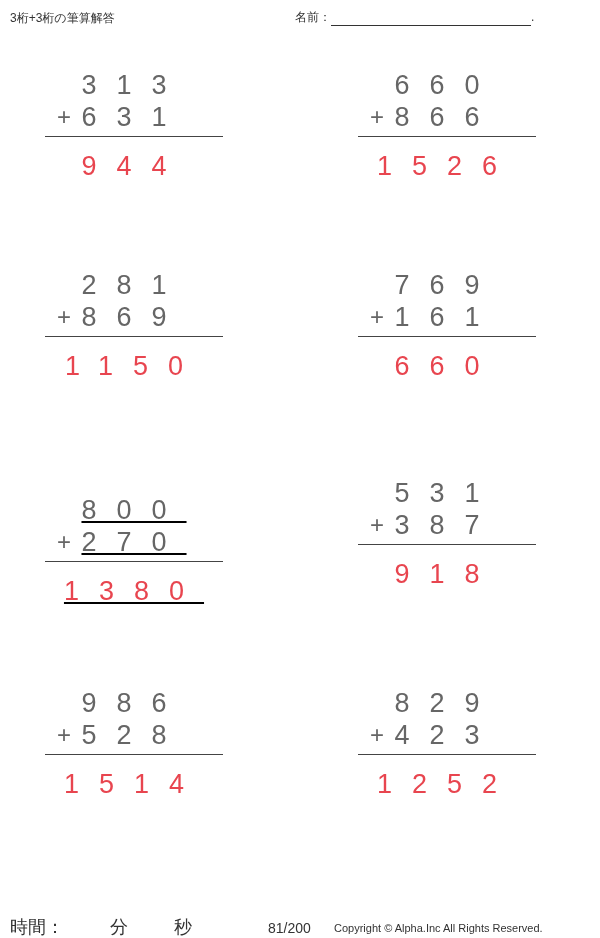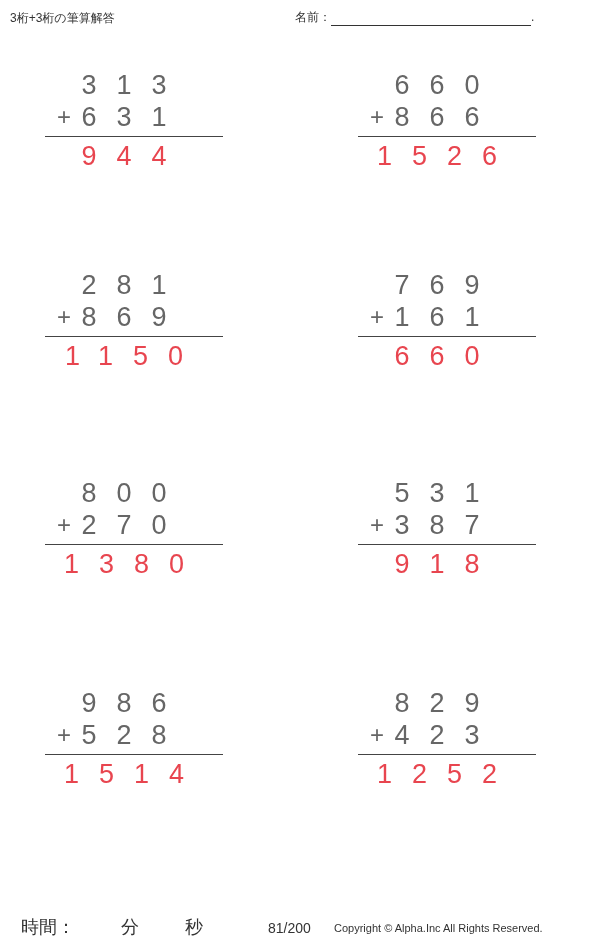--- a/index.html
+++ b/index.html
@@ -64,27 +64,27 @@
     line-height:32px;
     font-size:24px;
     letter-spacing:0;
     color:var(--digits);
   }
   .rule{
     border-top:1.6px solid #444444;
     margin-top:3px;
   }
   .answer{
-    margin-top:3px;
+    margin-top:13px;
     color:var(--answer);
   }
   
   .footer-time{
     position:absolute;
-    left:21px; top:915px;
+    left:10px; top:915px;
     font-size:18px;
     color:var(--ink);
     white-space:nowrap;
   }
   .blank{
     display:inline-block;
     width:46px;
     height:20px;
     border-bottom:1.2px solid var(--ink);
     vertical-align:bottom;
@@ -144,21 +144,21 @@
   <div class="problem" style="left:358px; top:269px;">
     <div class="num">769</div>
     <div class="row2">
       <span class="plus">+</span>
       <div class="num">161</div>
     </div>
     <div class="rule"></div>
     <div class="num answer">660</div>
   </div>
 
-  <div class="problem" style="left:45px; top:477px;">
+  <div class="problem" style="left:45px; top:494px;text-decoration:underline;">
     <div class="num">800</div>
     <div class="row2">
       <span class="plus">+</span>
       <div class="num">270</div>
     </div>
     <div class="rule"></div>
     <div class="num answer">1380</div>
   </div>
 
   <div class="problem" style="left:358px; top:477px;">

